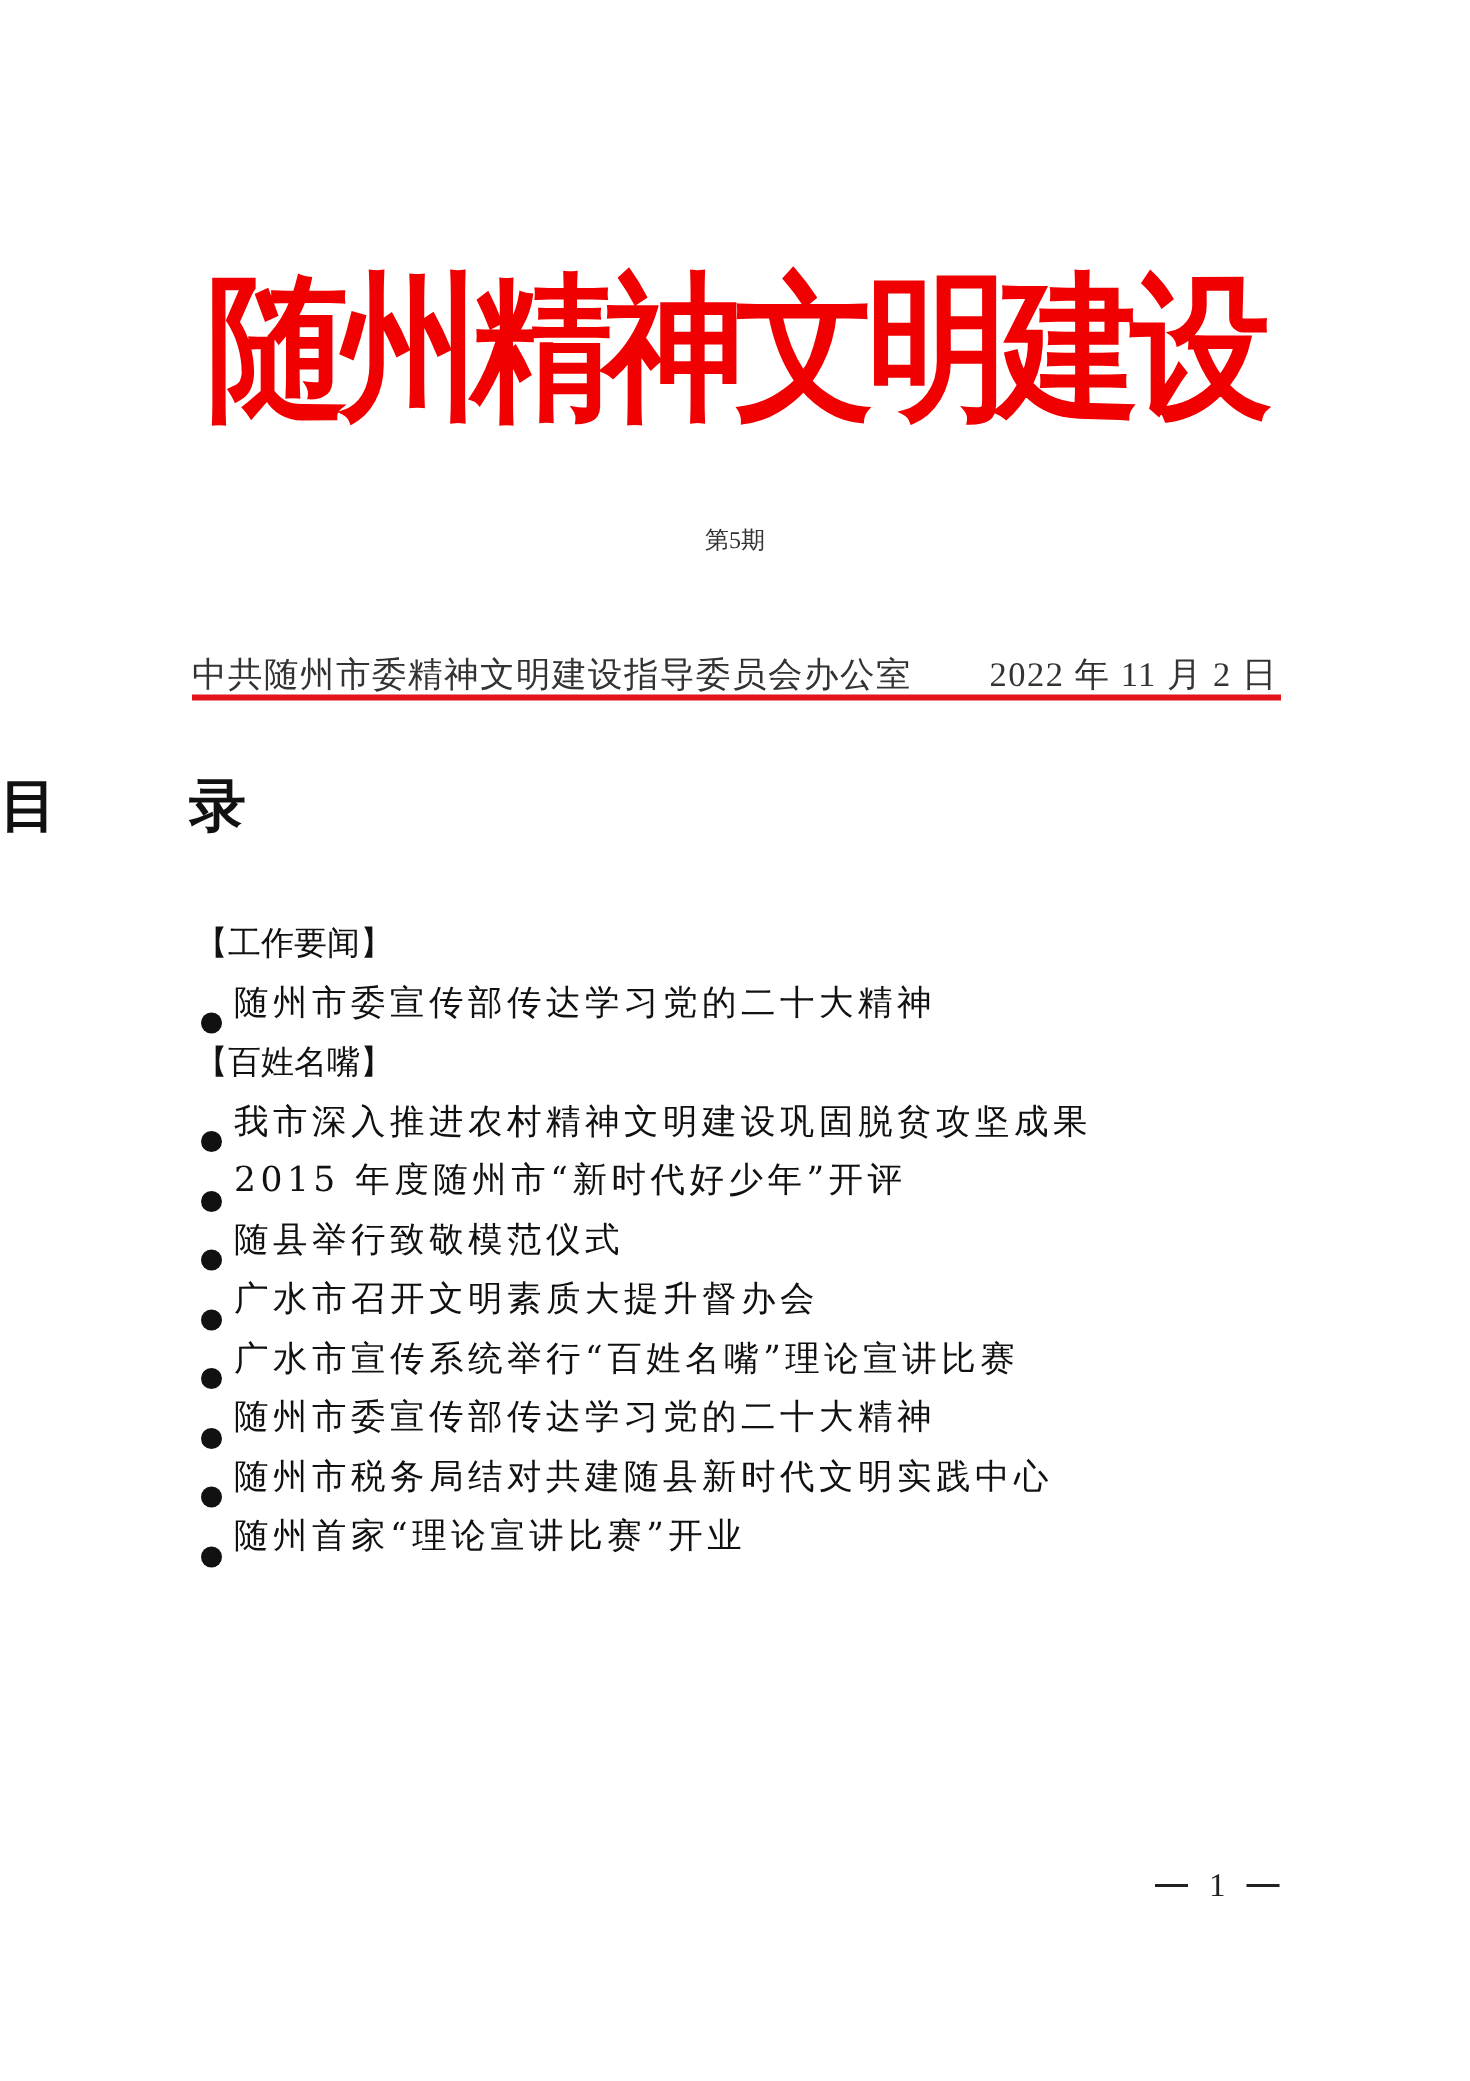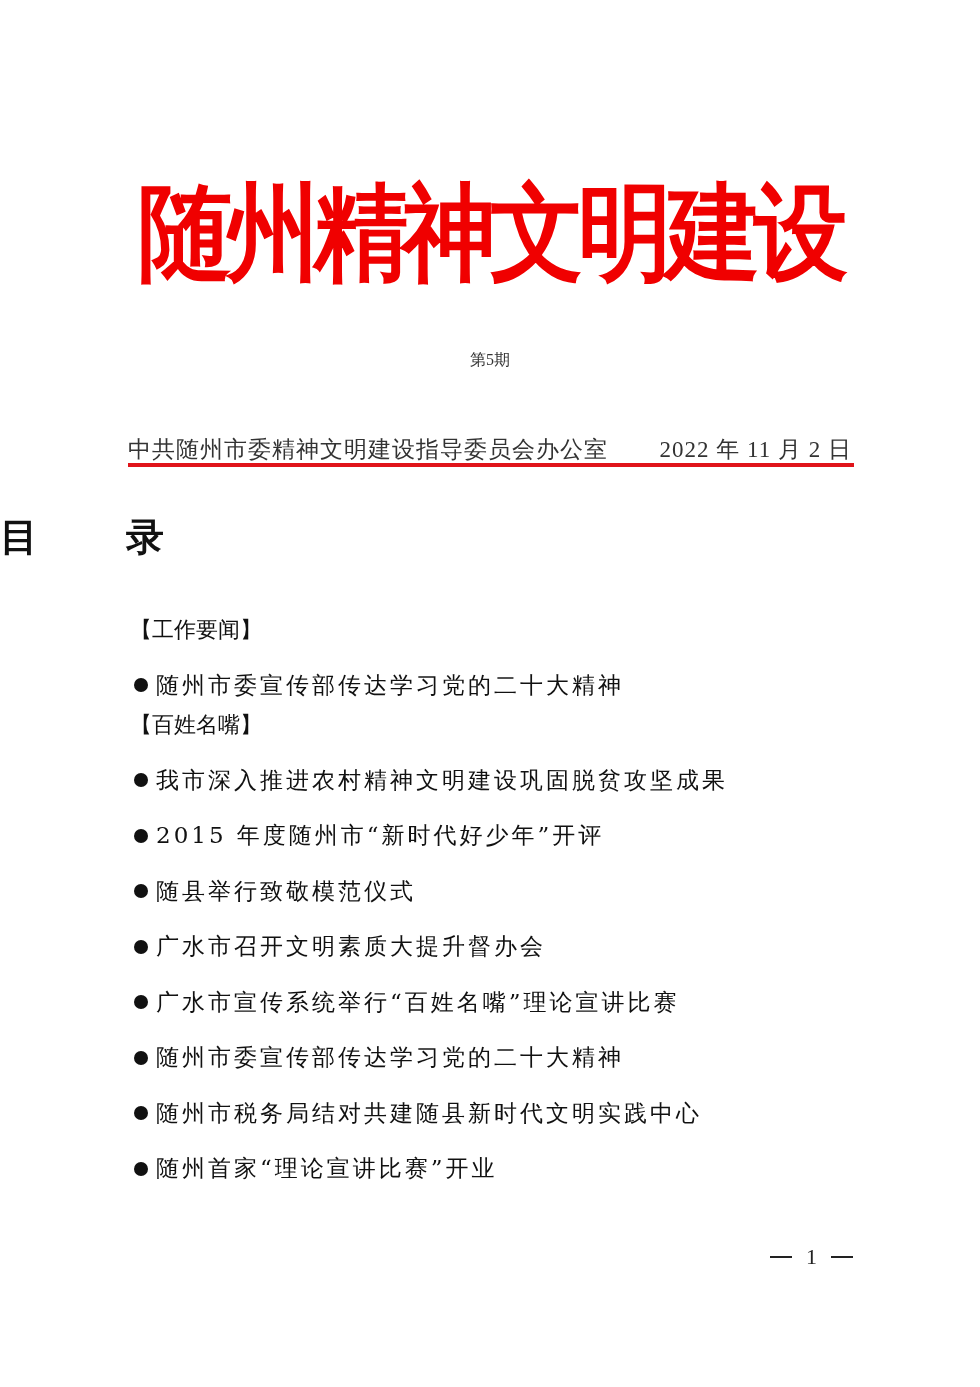--- a/index.html
+++ b/index.html
@@ -6,21 +6,21 @@
     body { width: 980px; height: 1387px; position: relative; overflow: hidden; font-family: "DejaVu Serif", serif; color: #1a1a1a; }
     .masthead { position: absolute; left: 0; right: 0; top: 172px; text-align: center; color: #f00000; font-family: "DejaVu Serif", serif; font-weight: bold; font-size: 94px; letter-spacing: -6px; line-height: 120px; transform: scaleY(1.12); }
     .issue { position: absolute; left: 0; right: 0; top: 350px; text-align: center; font-size: 16px; color: #333; font-family: "Liberation Serif", serif; }
     .byline { position: absolute; left: 128px; right: 128px; top: 418px; display: flex; justify-content: space-between; font-size: 23px; color: #333; font-family: "Liberation Serif", serif; letter-spacing: 1px; margin-top: 16px; }
     .rule { position: absolute; left: 128px; width: 726px; top: 463px; height: 4px; background: #e0141a; }
     .toc-title { position: absolute; left: 0; right: 0; top: 512px; text-align: left; font-size: 38px; font-weight: bold; font-family: "DejaVu Sans", sans-serif; color: #111; }
     .toc-title span { display: inline-block; }
     .toc-title .gap { width: 88px; }
     .toc { position: absolute; left: 130px; top: 610px; width: 720px; }
     .section { font-family: "DejaVu Sans", sans-serif; font-size: 22px; line-height: 39.5px; color: #111; }
-    .item { font-family: "DejaVu Serif", serif; font-size: 23px; line-height: 39.5px; letter-spacing: 3px; color: #111; display: flex; align-items: center; margin-top: 16px; }
+    .item { font-family: "DejaVu Serif", serif; font-size: 23px; line-height: 39.5px; letter-spacing: 3px; color: #111; display: flex; align-items: flex-end; }
     .bullet { display: inline-block; width: 14px; height: 14px; background: #111; border-radius: 50%; margin-left: 4px; margin-right: 8px; flex: none; }
     .page-num { position: absolute; left: 770px; top: 1244px; font-family: "Liberation Serif", serif; font-size: 22px; color: #222; display: flex; align-items: center; }
     .dash { display: inline-block; width: 22px; height: 1.5px; background: #222; }
     .num { margin: 0 14px; }
   </style>
 </head>
 <body>
 
 <div class="masthead">随州精神文明建设</div>
 <div class="issue">第5期</div>

